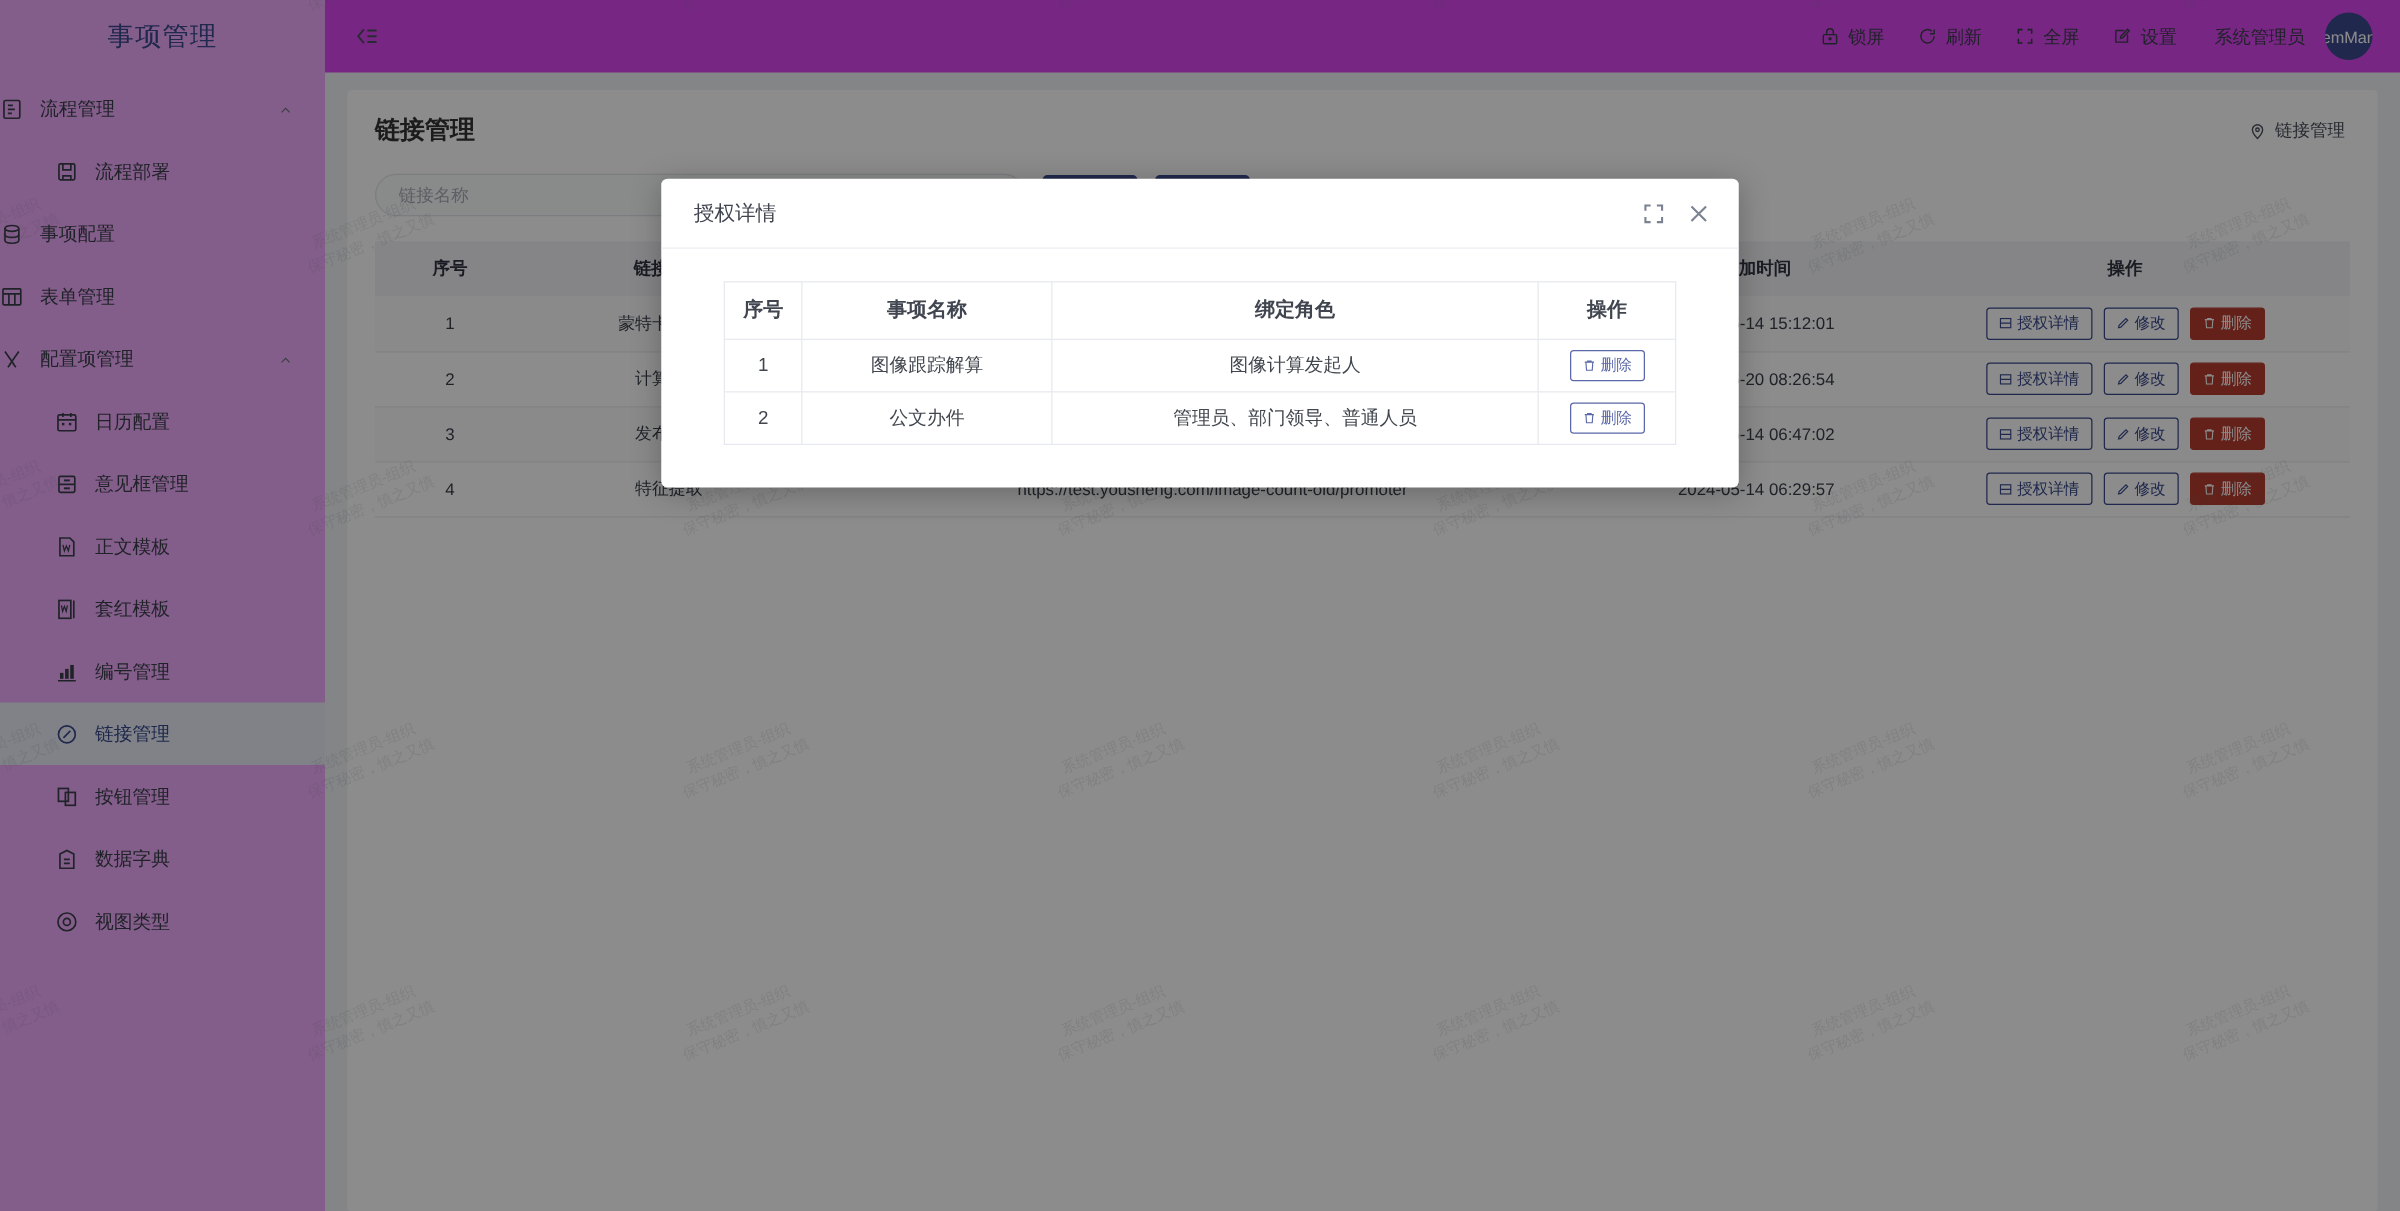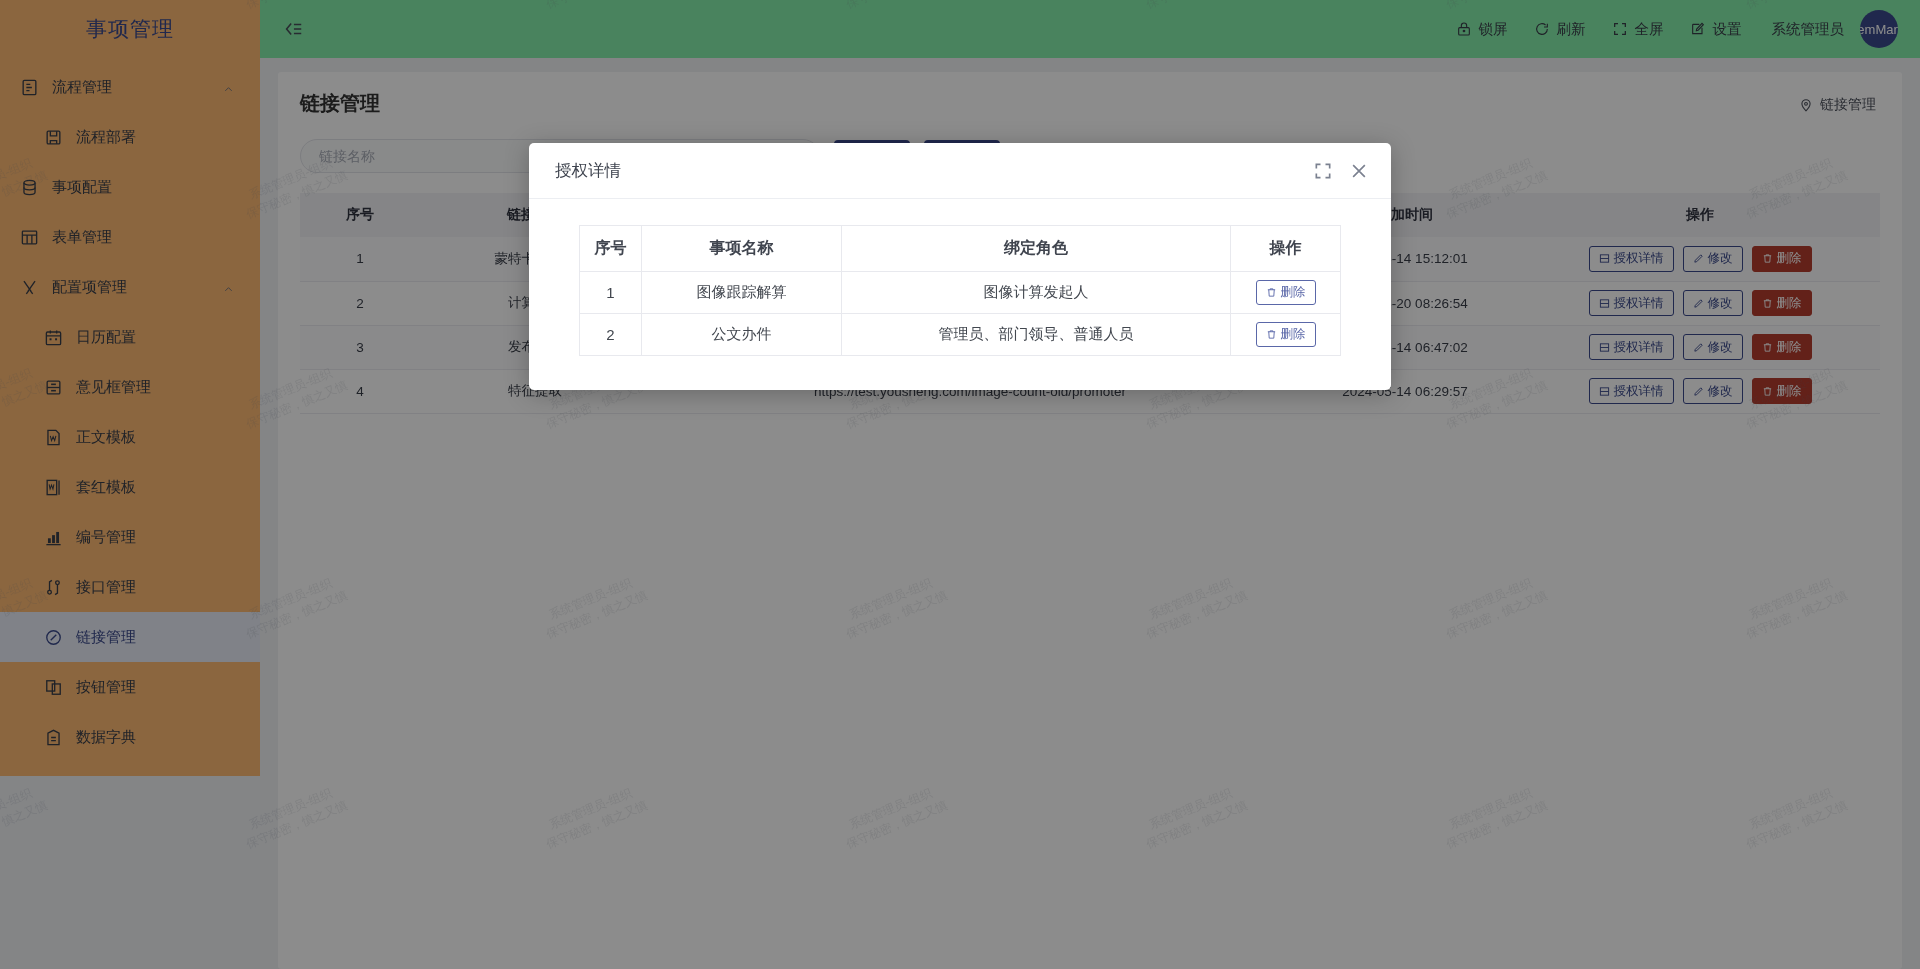--- a/index.html
+++ b/index.html
@@ -9,34 +9,34 @@
     font-family: "Liberation Sans", "DejaVu Sans", sans-serif;
     background: #f0f2f5;
   }
   #app { position: relative; width: 1920px; height: 969px; }
 
   
   #base { position: absolute; inset: 0; display: flex; background: #f0f2f5; }
 
   
   .sidebar {
-    width: 260px; flex: 0 0 260px; height: 776px;
-    background: #fdba74;
+    width: 260px; flex: 0 0 260px; height: 969px;
+    background: #f0abfc;
     display: flex; flex-direction: column;
     overflow: hidden;
   }
   .brand {
     height: 58px; flex: 0 0 58px;
     display: flex; align-items: center; justify-content: center;
     color: #3b4a8c; font-size: 21px; letter-spacing: 1px;
   }
   .menu { flex: 1 1 auto; padding-top: 4px; }
   .m-group-title, .m-item {
     display: flex; align-items: center;
-    height: 50px; padding-left: 20px;
+    height: 50px; 
     color: #3a3f4a; font-size: 15px; cursor: pointer;
     position: relative;
   }
   .m-item { padding-left: 44px; }
   .m-item.active { background: #e9edf7; color: #3b4a8c; }
   .m-icon {
     width: 19px; height: 19px; margin-right: 13px;
     display: inline-flex; align-items: center; justify-content: center;
     flex: 0 0 19px;
   }
@@ -46,21 +46,21 @@
     position: absolute; right: 26px; top: 50%;
     width: 11px; height: 11px; margin-top: -6px;
   }
   .m-arrow svg { width: 100%; height: 100%; }
 
   
   .maincol { flex: 1 1 auto; display: flex; flex-direction: column; min-width: 0; }
 
   .topbar {
     height: 58px; flex: 0 0 58px;
-    background: #86efac;
+    background: #d946ef;
     display: flex; align-items: center;
     padding: 0 22px 0 22px;
   }
   .collapse-btn { width: 22px; height: 22px; cursor: pointer; color: #4a4f5a; }
   .collapse-btn svg { width: 100%; height: 100%; }
   .topbar-spacer { flex: 1 1 auto; }
   .tb-item {
     display: flex; align-items: center; gap: 7px;
     margin-left: 26px; color: #3a3f4a; font-size: 14.5px; cursor: pointer;
     white-space: nowrap;
@@ -313,30 +313,20 @@
             <svg viewBox="0 0 24 24" fill="none" stroke="#3a3f4a" stroke-width="1.7">
                 <path d="M3 21h18"></path>
                 <rect x="5" y="13" width="3.6" height="6" fill="#3a3f4a" stroke="none"></rect>
                 <rect x="10.2" y="9" width="3.6" height="10" fill="#3a3f4a" stroke="none"></rect>
                 <rect x="15.4" y="5" width="3.6" height="14" fill="#3a3f4a" stroke="none"></rect>
               </svg>
           </span>
           <span class="m-label">编号管理</span>
         </div>
 
-        <div class="m-item">
-          <span class="m-icon">
-            <svg viewBox="0 0 24 24" fill="none" stroke="#3a3f4a" stroke-width="1.7">
-                <circle cx="7" cy="18" r="2.3"></circle>
-                <circle cx="17" cy="6" r="2.3"></circle>
-                <path d="M7 15.7V5l3-2M17 8.3V19l-3 2"></path>
-              </svg>
-          </span>
-          <span class="m-label">接口管理</span>
-        </div>
 
         <div class="m-item active">
           <span class="m-icon">
             <svg viewBox="0 0 24 24" fill="none" stroke="#3b4a8c" stroke-width="1.7">
                 <circle cx="12" cy="12" r="8.5"></circle>
                 <path d="M8.5 15.5l7-7"></path>
               </svg>
           </span>
           <span class="m-label">链接管理</span>
         </div>

